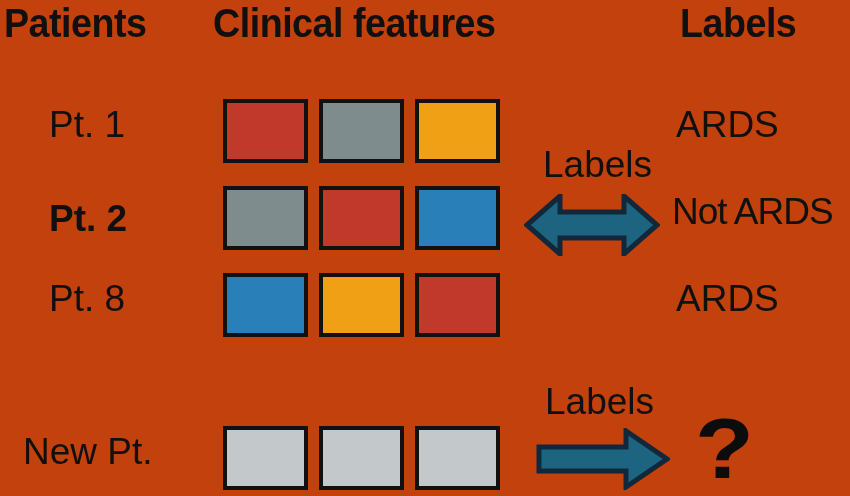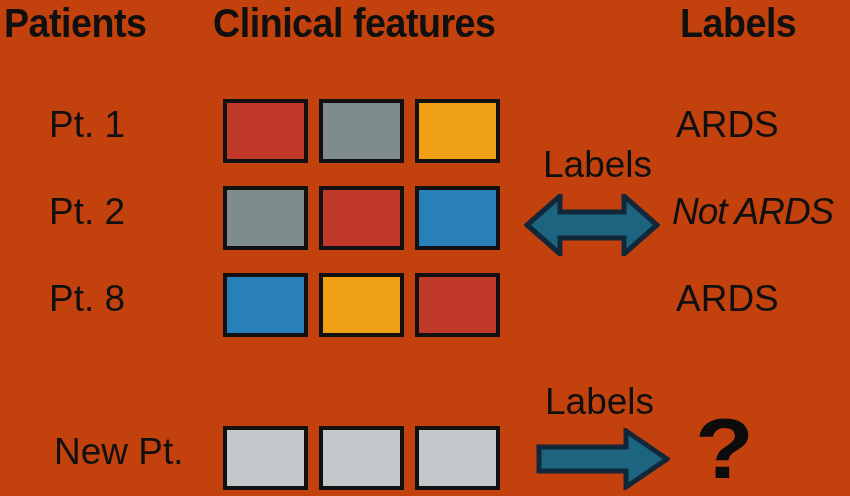--- a/index.html
+++ b/index.html
@@ -35,23 +35,23 @@
 
   
   .pt-label {
     position: absolute;
     font-size: 37px;
     line-height: 40px;
     white-space: nowrap;
     color: #101010;
   }
   #pt-label-0 { left: 49px; top: 105px; }
-  #pt-label-1 { left: 49px; top: 192px; }
+  #pt-label-1 { left: 49px; top: 199px; font-weight: bold; }
   #pt-label-2 { left: 49px; top: 279px; }
-  #pt-label-3 { left: 23px; top: 432px; margin-left: 31px; }
+  #pt-label-3 { left: 23px; top: 432px; }
 
   
   .feature-row {
     position: absolute;
     left: 223px;
     display: flex;
     gap: 11px;
   }
   #feature-row-0 { top: 99px; }
   #feature-row-1 { top: 186px; }
@@ -68,21 +68,21 @@
   
   .label-text {
     position: absolute;
     font-size: 37px;
     line-height: 40px;
     white-space: nowrap;
     color: #101010;
     text-align: right;
   }
   #outcome-0 { left: 676px; top: 105px; }
-  #outcome-1 { left: 672px; top: 192px; letter-spacing: -1px; font-style: italic; }
+  #outcome-1 { left: 672px; top: 192px; letter-spacing: -1px; }
   #outcome-2 { left: 676px; top: 279px; }
 
   
   .arrow-caption {
     position: absolute;
     font-size: 37px;
     line-height: 40px;
     white-space: nowrap;
     color: #101010;
   }

